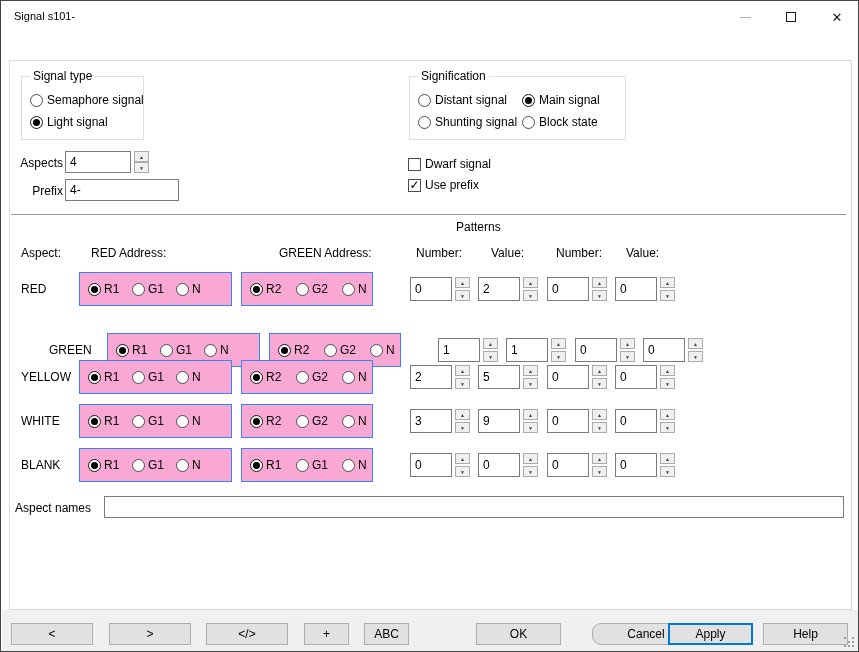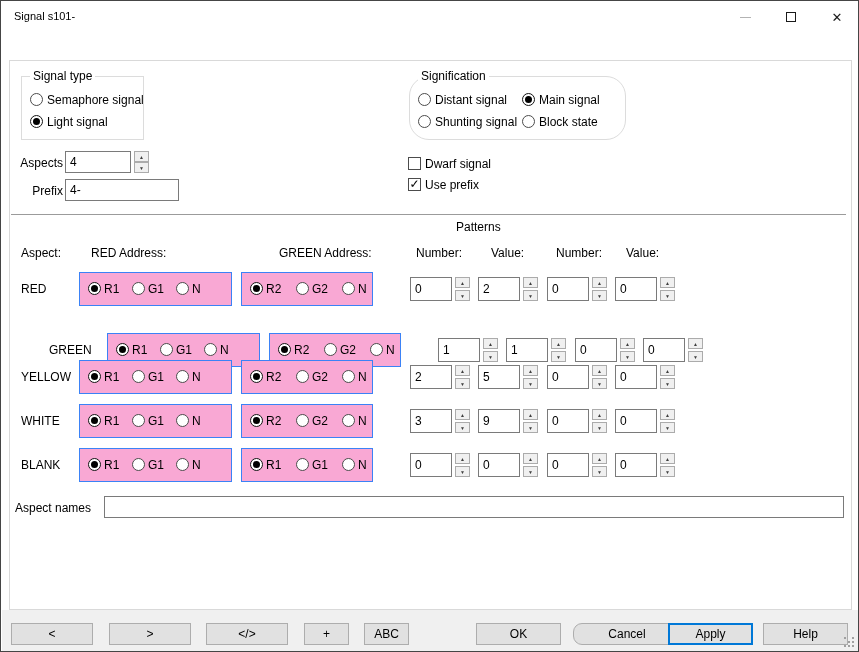--- a/index.html
+++ b/index.html
@@ -29,21 +29,21 @@
   .groupbox { position:absolute; border:1px solid #dcdcdc; background:#fff; z-index:2; }
   .gblabel { position:absolute; top:-8px; left:8px; background:#fff; padding:0 3px; font-size:12px; }
 
   
   .radio { width:13px; height:13px; border:1px solid #4c4c4c; border-radius:50%; background:#fff; position:relative; flex:0 0 auto; }
   .radio.on { border-color:#141414; }
   .radio.on::after { content:""; position:absolute; left:2px; top:2px; width:7px; height:7px; border-radius:50%; background:#000; }
   .checkbox { width:13px; height:13px; border:1px solid #4c4c4c; background:#fff; display:flex; align-items:center; justify-content:center; flex:0 0 auto; }
   .checkbox .mark { display:none; font-size:12px; line-height:1; margin-top:-1px; }
   .checkbox.on .mark { display:block; }
-  .opt { position:absolute; display:flex; align-items:flex-start; gap:4px; white-space:nowrap; }
+  .opt { position:absolute; display:flex; align-items:flex-end; gap:4px; white-space:nowrap; }
 
   
   .tbox { position:absolute; border:1px solid #7a7a7a; background:#fff; font:12px "Liberation Sans",sans-serif; padding:0 2px 0 4px; outline:none; z-index:2; }
 
   
   .updown { position:absolute; display:flex; flex-direction:column; justify-content:space-between; z-index:2; }
   .uc, .dc { height:10px; border:1px solid #ababab; background:#f0f0f0; color:#404040; font-size:5px; display:flex; align-items:center; justify-content:center; }
   .updown.h24 .uc, .updown.h24 .dc { height:11px; }
 
   
@@ -68,21 +68,21 @@
   .ud1 { left:454px; } .ud2 { left:522px; } .ud3 { left:591px; } .ud4 { left:659px; }
 
   
   .fbtn { position:absolute; top:622px; height:22px; background:#e1e1e1; border:1px solid #adadad; font-size:12px; display:flex; align-items:center; justify-content:center; cursor:default; z-index:2; }
   .fb1 { left:10px;  width:82px; }
   .fb2 { left:108px; width:82px; }
   .fb3 { left:205px; width:82px; }
   .fb4 { left:303px; width:45px; }
   .fb5 { left:363px; width:45px; }
   .fb6 { left:475px; width:85px; }
-  .fb7 { left:572px; width:108px;border-radius:9px; }
+  .fb7 { left:591px; width:108px;border-radius:9px; }
   .fb8 { left:667px; width:85px; border:2px solid #0078d7; }
   .fb9 { left:762px; width:85px; }
 
   .grip { position:absolute; right:3px; bottom:3px; width:11px; height:11px; z-index:2; }
   .grip::before { content:""; position:absolute; left:0; top:0; width:2px; height:2px; background:#a0a0a0;
     box-shadow: 8px 0 #a0a0a0, 8px 4px #a0a0a0, 8px 8px #a0a0a0, 4px 4px #a0a0a0, 4px 8px #a0a0a0, 0 8px #a0a0a0; transform:translate(0,0); }
   .grip::before { left:auto; right:9px; top:0; } 
 </style>
 </head>
 <body>
@@ -111,21 +111,21 @@
     <span class="opt" style="left:8px; top:16px;">
       <span class="radio"></span>
       <span>Semaphore signal</span>
     </span>
     <span class="opt" style="left:8px; top:38px;">
       <span class="radio on"></span>
       <span>Light signal</span>
     </span>
   </div>
 
-  <div class="groupbox" style="left:408px; top:75px; width:217px; height:64px;border-radius:20px;">
+  <div class="groupbox" style="left:408px; top:75px; width:217px; height:64px;">
     <span class="gblabel">Signification</span>
     <span class="opt" style="left:8px; top:16px;">
       <span class="radio"></span>
       <span>Distant signal</span>
     </span>
     <span class="opt" style="left:112px; top:16px;">
       <span class="radio on"></span>
       <span>Main signal</span>
     </span>
     <span class="opt" style="left:8px; top:38px;">

